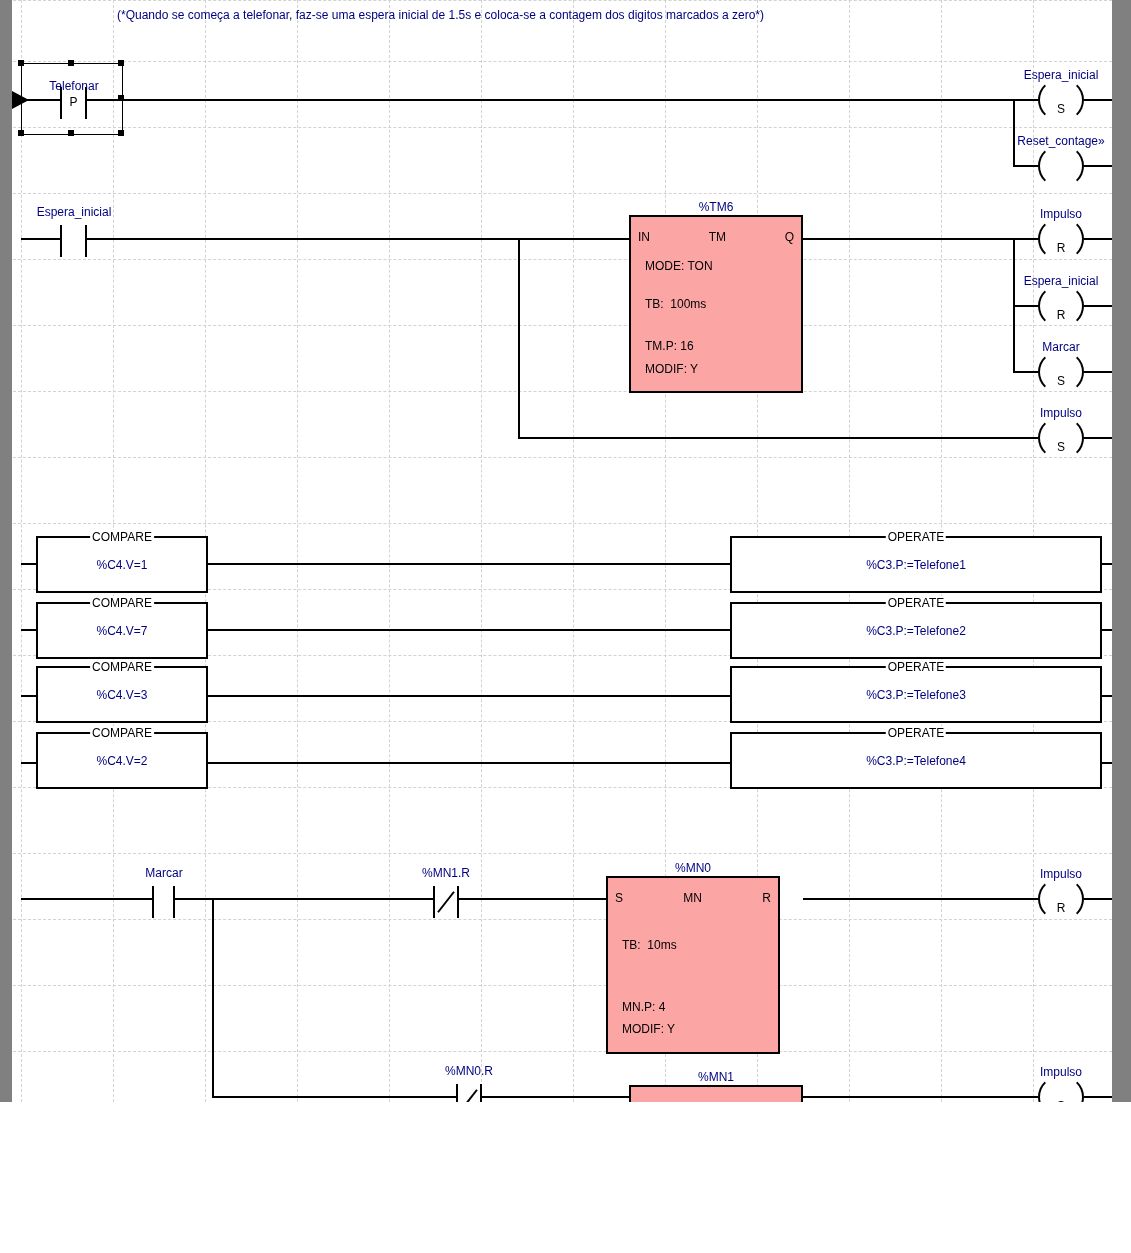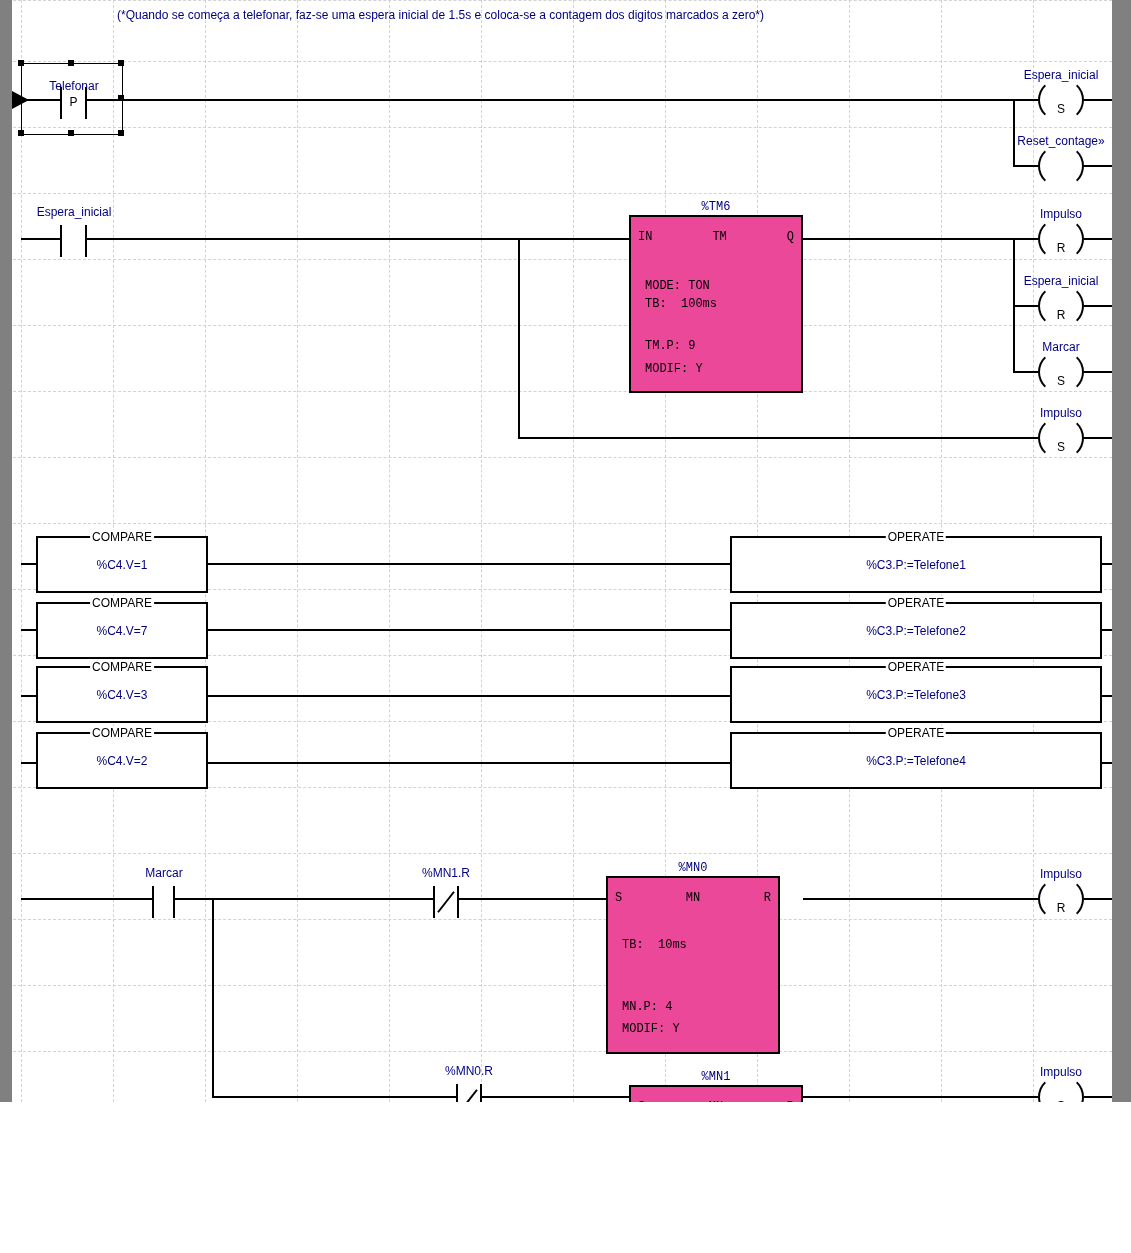--- a/index.html
+++ b/index.html
@@ -16,21 +16,21 @@
   .contact .cbar{position:absolute;top:0;width:2px;height:100%;background:#000;}
   .contact .cbar.l{left:0;} .contact .cbar.r{right:0;}
   .contact .cletter{position:absolute;left:0;top:8px;width:100%;text-align:center;color:#000;}
   .contact .cslash{position:absolute;left:0;right:0;top:15px;height:2px;background:#000;transform:rotate(-52deg);}
   .coil{position:absolute;width:46px;height:58px;z-index:8;}
   .coil .clbl{position:absolute;top:0;left:50%;transform:translateX(-50%);color:#000080;white-space:nowrap;}
   .coil .arcs{position:absolute;left:0;top:10px;width:46px;height:44px;}
   .coil .arcL,.coil .arcR{position:absolute;left:0;top:0;width:100%;height:100%;border:2px solid transparent;border-radius:50%;box-sizing:border-box;}
   .coil .arcL{border-left-color:#000;} .coil .arcR{border-right-color:#000;}
   .coil .cletter{position:absolute;left:0;top:24px;width:100%;text-align:center;color:#000;}
-  .block{position:absolute;width:174px;height:178px;border:2px solid #000;background:#ec4899;z-index:7;box-sizing:border-box;font-family:Liberation Mono, monospace;}
+  .block{position:absolute;width:174px;height:178px;border:2px solid #000;background:#fca5a5;z-index:7;box-sizing:border-box;}
   .block .bname{position:absolute;top:-17px;left:0;width:100%;text-align:center;color:#000080;}
   .block .bpins{position:absolute;top:13px;left:0;width:100%;display:flex;justify-content:space-between;padding:0 7px;box-sizing:border-box;}
   .block .bline{position:absolute;left:14px;white-space:pre;color:#000;}
   .opblock{position:absolute;height:57px;border:2px solid #000;background:#fff;z-index:7;box-sizing:border-box;}
   .opblock .btitle{position:absolute;top:-8px;left:50%;transform:translateX(-50%);background:#fff;padding:0 2px;color:#000;white-space:nowrap;}
   .opblock .bexpr{position:absolute;inset:0;display:flex;align-items:center;justify-content:center;color:#000080;}
   .selrect{position:absolute;left:21px;top:63px;width:100px;height:70px;border:1px solid #000;z-index:9;}
   .handle{position:absolute;width:6px;height:6px;background:#000;z-index:12;}
   .arrow{position:absolute;left:12px;top:91px;width:0;height:0;border-top:9px solid transparent;border-bottom:9px solid transparent;border-left:17px solid #000;z-index:13;}
 </style>
@@ -158,23 +158,23 @@
     <div class="cbar l"></div>
     <div class="cbar r"></div>
   </div>
   <div class="block" style="left:629px;top:215px;">
     <div class="bname">%TM6</div>
     <div class="bpins">
       <span>IN</span>
       <span>TM</span>
       <span>Q</span>
     </div>
-    <div class="bline" style="top:62px;">MODE: TON</div>
+    <div class="bline" style="top:42px;">MODE: TON</div>
     <div class="bline" style="top:80px;">TB:  100ms</div>
-    <div class="bline" style="top:122px;">TM.P: 9</div>
+    <div class="bline" style="top:122px;">TM.P: 16</div>
     <div class="bline" style="top:145px;">MODIF: Y</div>
   </div>
   <div class="coil" style="left:1038px;top:207px;">
     <div class="clbl">Impulso</div>
     <div class="arcs">
         <div class="arcL"></div>
         <div class="arcR"></div>
       <div class="cletter">R</div>
       </div>
   </div>

